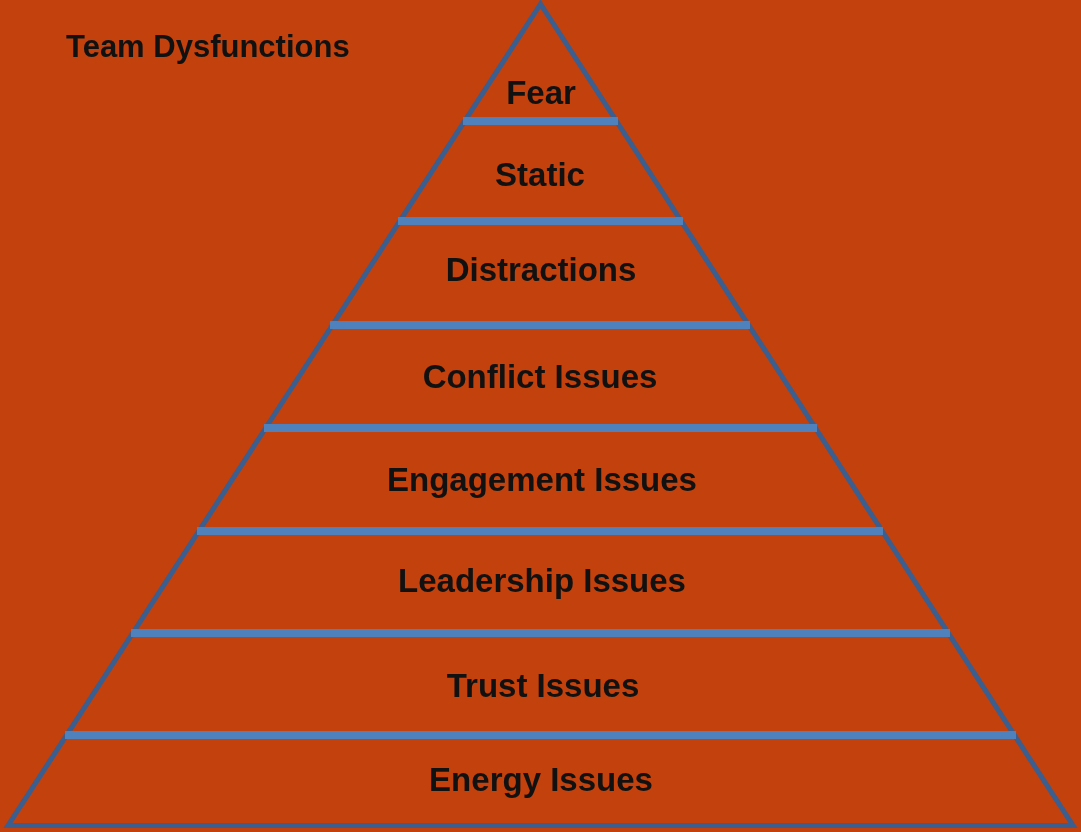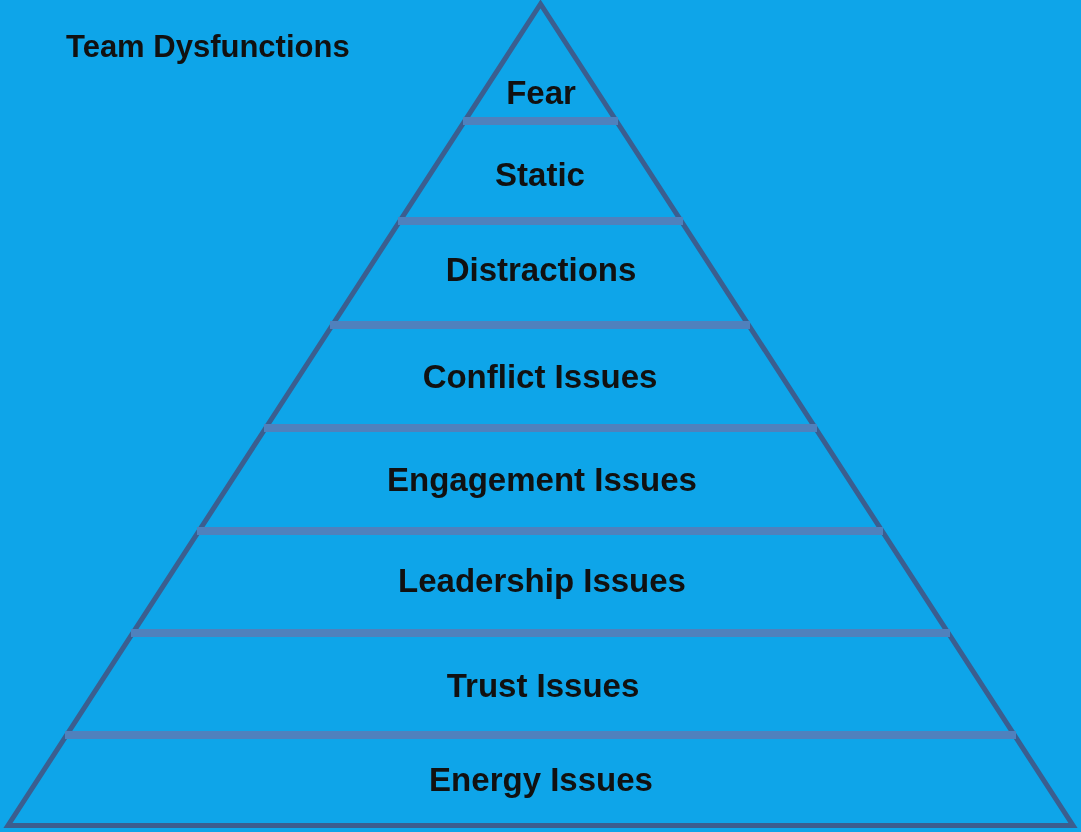--- a/index.html
+++ b/index.html
@@ -4,21 +4,21 @@
 <style>
   html, body {
     margin: 0;
     padding: 0;
     background: #ffffff;
   }
   .canvas {
     position: relative;
     width: 1081px;
     height: 832px;
-    background: #0ea5e9;
+    background: #c2410c;
     overflow: hidden;
     font-family: "Liberation Sans", "DejaVu Sans", sans-serif;
   }
   svg.diagram {
     display: block;
     width: 1081px;
     height: 832px;
   }
   .diagram-title {
     font-family: "Liberation Sans", "DejaVu Sans", sans-serif;

